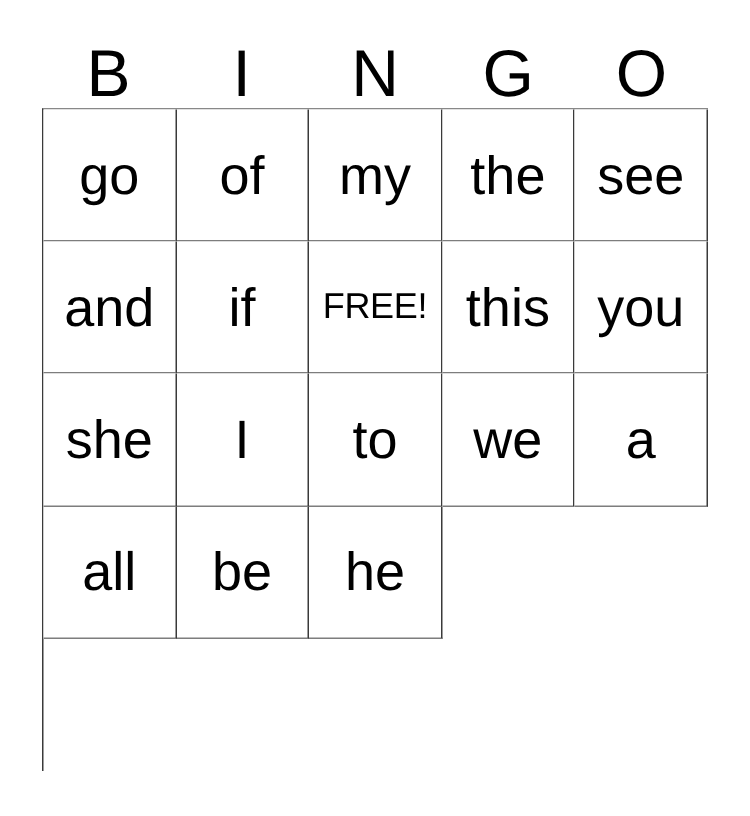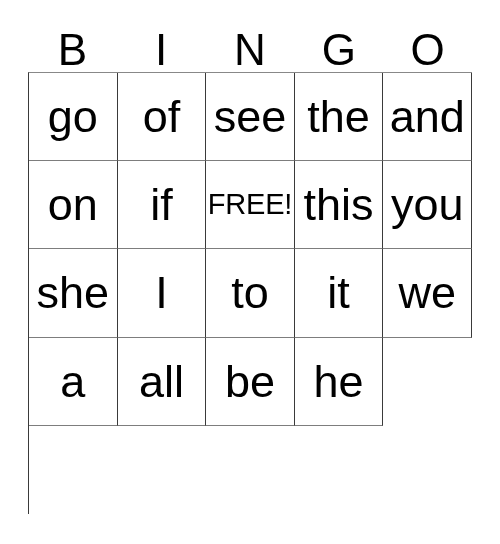--- a/index.html
+++ b/index.html
@@ -65,31 +65,31 @@
     border-right: 1px solid #3a3a3a;
     border-bottom: 1px solid #7d7d7d;
     box-sizing: border-box;
     display: flex;
     align-items: center;
     justify-content: center;
     background: #ffffff;
     overflow: hidden;
   }
   .cell-text {
-    font-size: 45px;
+    font-size: 36px;
     line-height: 1;
     font-weight: 400;
     color: #000000;
     text-align: center;
     white-space: nowrap;
     user-select: none;
   }
   
   .bingo-cell.free .cell-text {
-    font-size: 29px;
+    font-size: 24px;
     letter-spacing: -0.2px;
   }
 </style>
 </head>
 <body>
 
 <div id="bingo-card">
 
   <div id="header-row">
     <div class="header-letter">B</div>
@@ -100,32 +100,32 @@
   </div>
 
   <div id="bingo-grid">
 
     <div class="bingo-cell">
         <span class="cell-text">go</span>
       </div>
     <div class="bingo-cell">
         <span class="cell-text">of</span>
       </div>
+    <div class="bingo-cell">
+        <span class="cell-text">my</span>
+      </div>
 
+    <div class="bingo-cell">
+        <span class="cell-text">the</span>
+      </div>
     <div class="bingo-cell">
         <span class="cell-text">see</span>
       </div>
     <div class="bingo-cell">
-        <span class="cell-text">the</span>
-      </div>
-    <div class="bingo-cell">
         <span class="cell-text">and</span>
-      </div>
-    <div class="bingo-cell">
-        <span class="cell-text">on</span>
       </div>
 
     <div class="bingo-cell">
         <span class="cell-text">if</span>
       </div>
     <div class="bingo-cell free">
         <span class="cell-text">FREE!</span>
       </div>
     <div class="bingo-cell">
         <span class="cell-text">this</span>
@@ -137,23 +137,20 @@
     <div class="bingo-cell">
         <span class="cell-text">she</span>
       </div>
     <div class="bingo-cell">
         <span class="cell-text">I</span>
       </div>
     <div class="bingo-cell">
         <span class="cell-text">to</span>
       </div>
     <div class="bingo-cell">
-        <span class="cell-text">it</span>
-      </div>
-    <div class="bingo-cell">
         <span class="cell-text">we</span>
       </div>
 
     <div class="bingo-cell">
         <span class="cell-text">a</span>
       </div>
     <div class="bingo-cell">
         <span class="cell-text">all</span>
       </div>
     <div class="bingo-cell">

